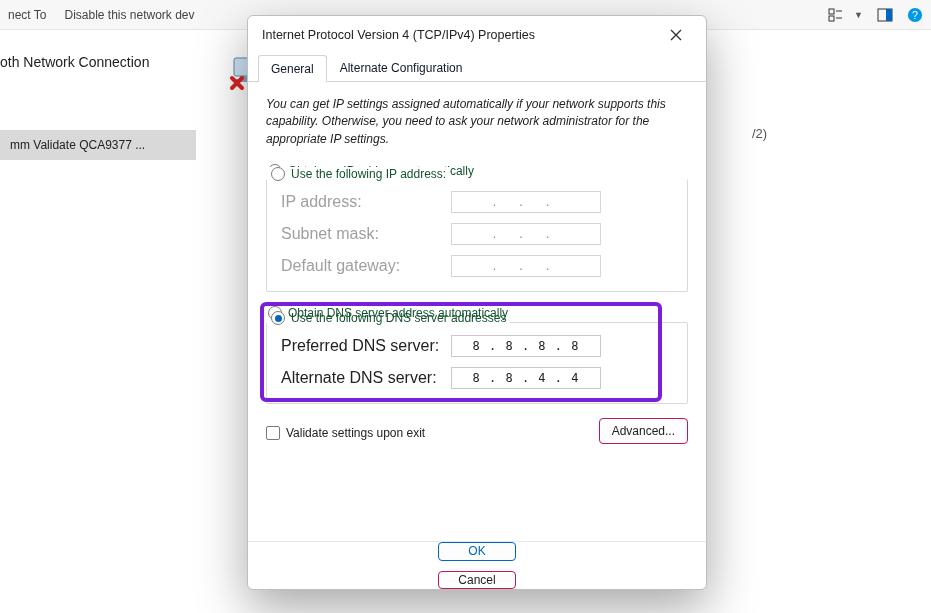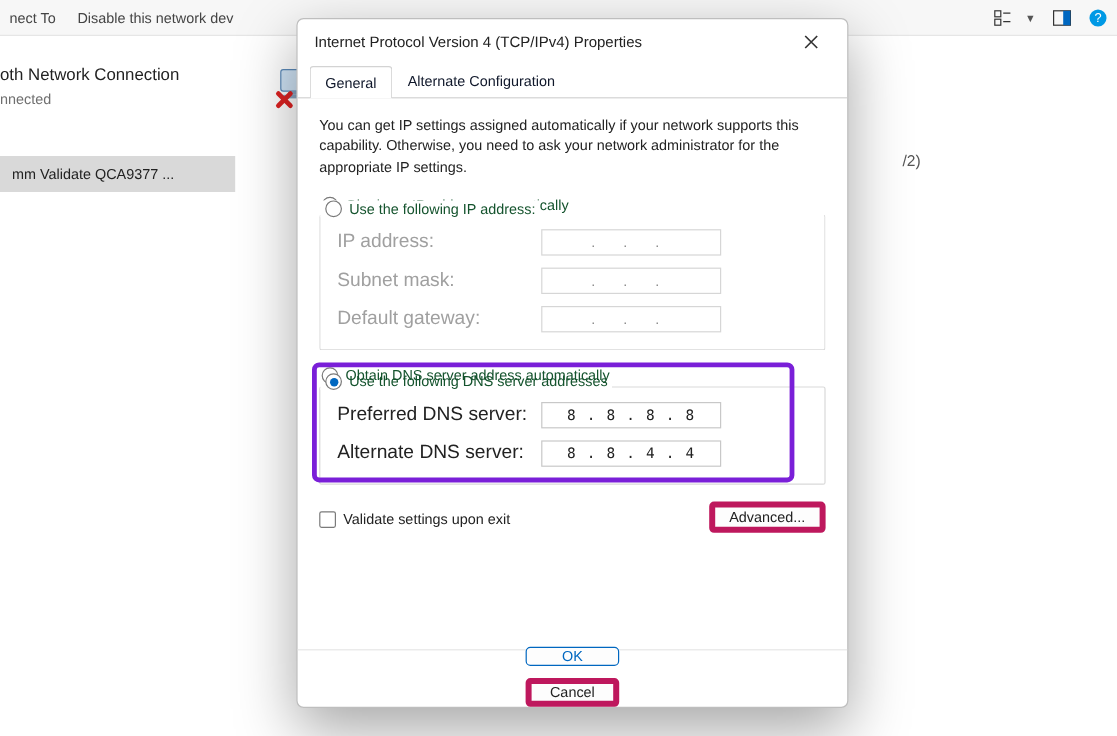--- a/index.html
+++ b/index.html
@@ -26,21 +26,21 @@
     .dialog { position: absolute; left: 247px; top: 15px; width: 460px; height: 575px; background: #ffffff; border: 1px solid #bebebe; border-radius: 6px; box-shadow: 0 18px 50px rgba(0,0,0,0.35); display: flex; flex-direction: column; }
     .dlg-titlebar { height: 38px; display: flex; align-items: center; padding: 0 10px 0 14px; }
     .dlg-title { font-size: 12.5px; color: #222; }
     .dlg-close { margin-left: auto; width: 40px; height: 30px; display: flex; align-items: center; justify-content: center; border-radius: 4px; }
 
     .tabstrip { height: 28px; display: flex; align-items: flex-end; padding: 0 10px; border-bottom: 1px solid #d3d3d3; gap: 0; }
     .tab { padding: 6px 12px 6px; font-size: 12px; color: #0f172a; border: 1px solid transparent; border-bottom: none; border-top-left-radius: 3px; border-top-right-radius: 3px; background: transparent; cursor: default; }
     .tab.active { border-color: #d3d3d3; background: #fff; position: relative; top: 1px; }
 
     .dlg-body { flex: 1; padding: 14px 18px 10px; overflow: hidden; }
-    .intro { font-size: 12px; color: #222; line-height: 1.45; margin-bottom: 16px; }
+    .intro { font-size: 12px; color: #222; line-height: 1.45; margin-bottom: 16px; font-style: italic; }
 
     .group { border: 1px solid #d9d9d9; border-radius: 2px; padding: 10px 14px 14px; margin-bottom: 14px; position: relative; }
     .radio-row { display: flex; align-items: center; gap: 6px; font-size: 12px; color: #14532d; margin: 3px 0; }
     .radio-row.outside { margin-left: 2px; margin-bottom: 2px; }
     .radio { width: 14px; height: 14px; border: 1px solid #7a7a7a; border-radius: 50%; display: inline-flex; align-items: center; justify-content: center; background: #fff; }
     .radio.checked::after { content: ""; width: 7px; height: 7px; background: #0067c0; border-radius: 50%; }
 
     .field-row { display: flex; align-items: center; margin-top: 10px; }
     .field-label { width: 170px; font-size: 16px; }
     .field-label.disabled { color: #a0a0a0; }
@@ -50,21 +50,21 @@
 
     
     .dns-wrap { position: relative; margin-bottom: 14px; }
     .highlight { position: absolute; left: -6px; right: 26px; top: -4px; height: 100px; border: 4px solid #7a1fd8; border-radius: 6px; pointer-events: none; }
     .dns-inner { border: 1px solid #d9d9d9; border-radius: 2px; padding: 8px 14px 48px; }
 
     .validate-row { display: flex; align-items: center; gap: 6px; margin-top: 4px; }
     .chk { width: 14px; height: 14px; border: 1px solid #7a7a7a; border-radius: 2px; background: #fff; }
     .advanced-btn { margin-left: auto; }
 
-    .btn { min-width: 78px; height: 26px; border: 5px solid #be185d; border-radius: 4px; background: #fdfdfd; font-size: 12px; color: #222; display: inline-flex; align-items: center; justify-content: center; padding: 0 12px; cursor: default; }
+    .btn { min-width: 78px; height: 26px; border: 1px solid #be185d; border-radius: 4px; background: #fdfdfd; font-size: 12px; color: #222; display: inline-flex; align-items: center; justify-content: center; padding: 0 12px; cursor: default; }
     .btn.primary { border: 1px solid #0067c0; color: #0067c0; }
 
     .dlg-footer { height: 48px; border-top: 1px solid #e7e7e7; display: flex; align-items: center; justify-content: flex-end; gap: 10px; padding: 0 16px; flex-direction: column; }
 
     .row-flex { display: flex; align-items: center; }
   </style>
 </head>
 <body>
 
 <div class="top-toolbar">
@@ -94,21 +94,20 @@
           <text x="9" y="13" text-anchor="middle" fill="#fff" font-size="12" font-family="Segoe UI">?</text>
         </svg>
     </span>
   </div>
 </div>
 
 <div class="bg-area">
   <div class="net-block">
     <div class="net-texts">
       <div class="net-title">oth Network Connection</div>
-      <div class="net-sub">nnected</div>
     </div>
     <div class="net-icon-wrap">
       <svg width="40" height="40" viewBox="0 0 40 40">
         <rect x="6" y="4" width="24" height="18" rx="2" fill="#cfe3f5" stroke="#5a89b8"></rect>
         <rect x="12" y="22" width="12" height="3" fill="#8aa7c2"></rect>
         <rect x="8" y="25" width="20" height="3" fill="#8aa7c2"></rect>
         <path d="M4 34 L14 24 M4 24 L14 34" stroke="#d22" stroke-width="4" stroke-linecap="round"></path>
       </svg>
     </div>
   </div>

